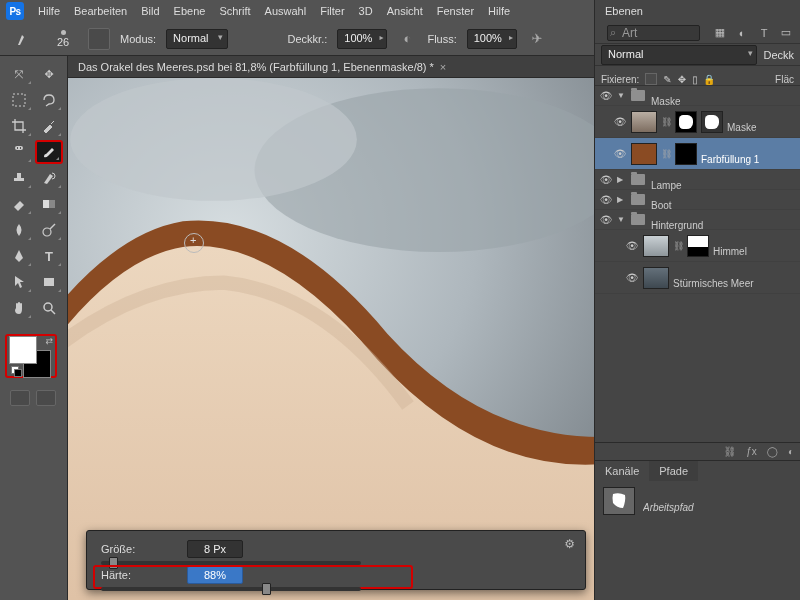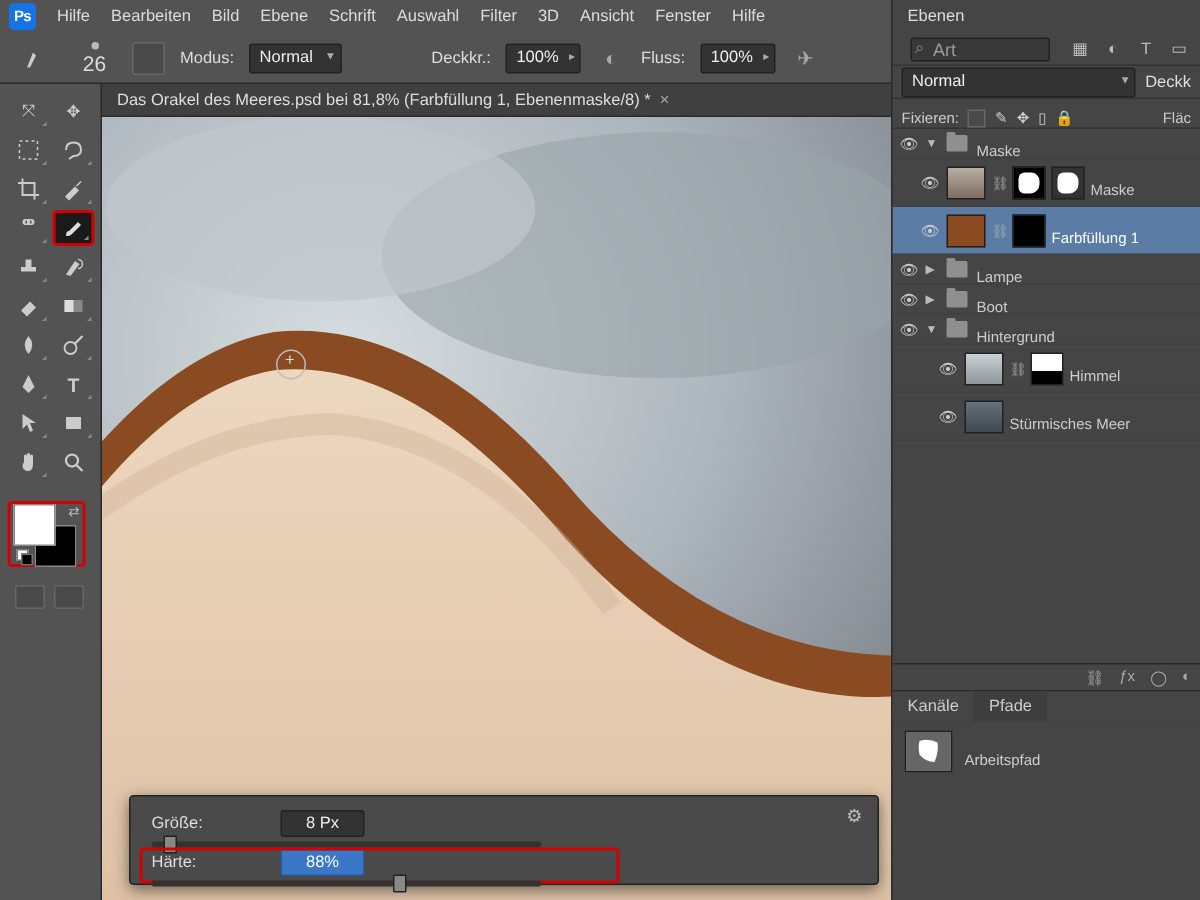--- a/index.html
+++ b/index.html
@@ -7,21 +7,21 @@
 
   
   .menubar { height: 22px; background: #535353; display: flex; align-items: center; padding-left: 6px; gap: 14px; }
   .ps-logo { width: 18px; height: 18px; background: #1473e6; border-radius: 3px; font-weight: bold; color: #fff; display:flex;align-items:center;justify-content:center;font-size:10px;letter-spacing:-0.5px; }
   .menuitem { color: #ddd; cursor: default; }
 
   
   .optionsbar { height: 34px; background: #535353; border-bottom: 1px solid #2a2a2a; display: flex; align-items: center; gap: 10px; padding-left: 10px; }
   .brush-chip { width: 30px; height: 26px; display:flex; flex-direction:column; align-items:center; justify-content:center; gap:1px; }
   .dot { width:5px;height:5px;background:#bbb;border-radius:50%; }
-  .chipnum { font-size:14px; color:#ddd; }
+  .chipnum { font-size:11px; color:#ddd; }
   .toggle-chip { width:22px;height:22px;border:1px solid #666; background:#4a4a4a; border-radius:2px; }
   .lbl { font-size:11px; color:#ddd; }
   .drop { background:#333; border:1px solid #222; height:20px; padding:2px 18px 2px 6px; font-size:11px; color:#eee; position:relative; border-radius:2px; }
   .drop::after { content:"▾"; position:absolute; right:4px; top:2px; font-size:9px; color:#aaa; }
   .pct { background:#333; border:1px solid #222; height:20px; padding:2px 14px 2px 6px; color:#eee; font-size:11px; border-radius:2px; position:relative; }
   .pct::after { content:"▸"; position:absolute; right:3px; top:3px; font-size:8px; color:#aaa; }
   .airbrush { width:20px;height:20px; display:flex;align-items:center;justify-content:center;color:#aaa;font-size:13px; }
 
   
   .rightcol { position:absolute; top:0; right:0; width:206px; bottom:0; background:#454545; border-left:1px solid #2a2a2a; }
@@ -49,21 +49,21 @@
   .llabel { font-size:10px; color:inherit; white-space:nowrap; overflow:hidden;margin-top:12px; }
   .link { width:10px; color:#aaa; font-size:9px; text-align:center; }
   .indent1 { padding-left:18px; }
   .indent2 { padding-left:30px; }
 
   
   .paths-area { position:absolute; left:0; right:0; bottom:0; height:140px; border-top:1px solid #2a2a2a; }
   .paths-tabs { display:flex; gap:0; background:#454545; }
   .ptab { padding:4px 10px; font-size:11px; color:#ccc; }
   .ptab.active { background:#3e3e3e; }
-  .pathrow { display:flex; align-items:center; gap:8px; padding:6px 8px; }
+  .pathrow { display:flex; align-items:center; gap:8px; padding:6px 8px;font-style:italic; }
   .paththumb { width:32px;height:28px;background:#666;border:1px solid #222;display:flex;align-items:center;justify-content:center; }
   .paththumb svg { width:20px; height:20px; }
 
   
   .layerfoot { position:absolute; left:0; right:0; bottom:140px; height:18px; border-top:1px solid #2a2a2a; display:flex; align-items:center; justify-content:flex-end; gap:10px; padding:0 6px; font-size:10px; color:#aaa; }
 
   
   .docarea { position:absolute; left:68px; top:56px; right:185px; bottom:0; background:#0f172a; }
   .doctab { height:22px; background:#404040; display:flex; align-items:center; padding:0 10px; font-size:11px; color:#ddd; border-bottom:1px solid #2a2a2a; }
   .doctab .x { margin-left:6px; color:#aaa; }

